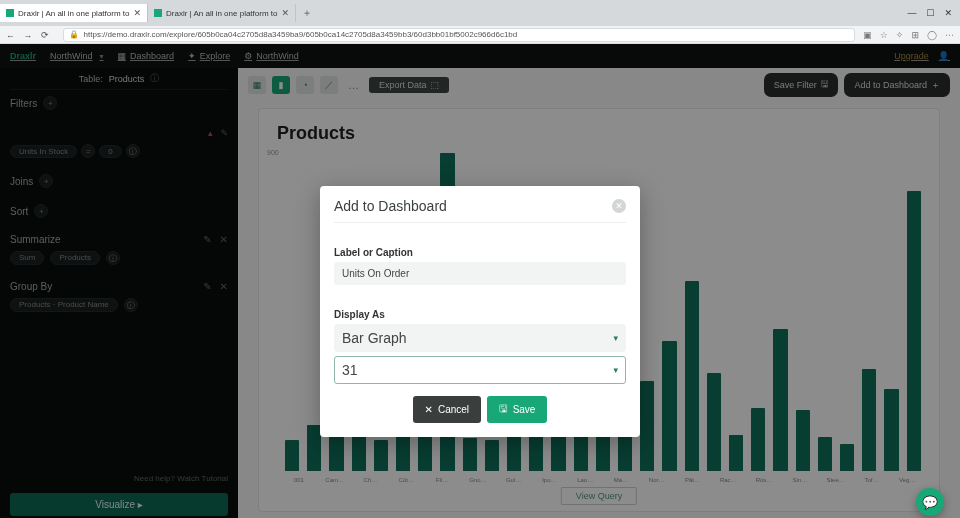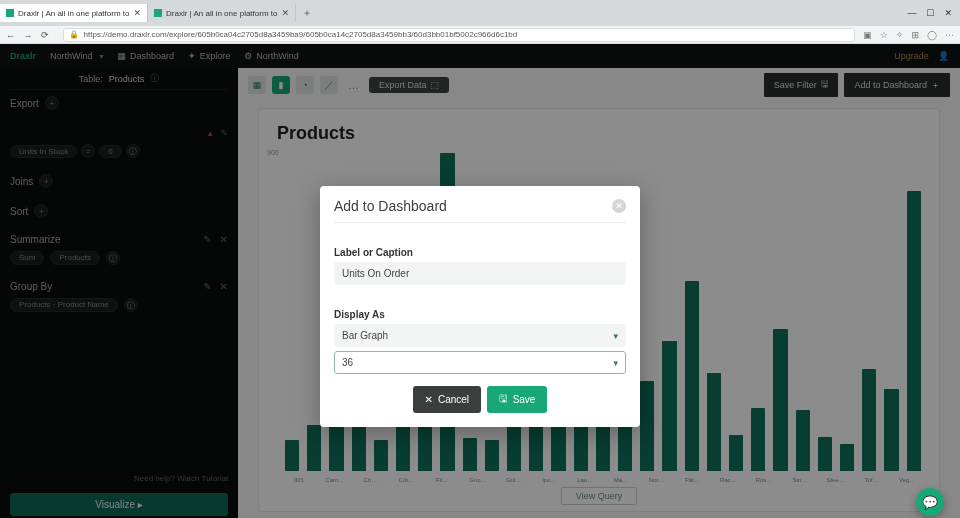--- a/index.html
+++ b/index.html
@@ -13,21 +13,21 @@
 .tab-close { font-size: 9px; color: #555; cursor: pointer; }
 .tab-new { padding: 0 6px; font-size: 10px; color: #555; }
 .win-ctrl { margin-left: auto; display: flex; gap: 10px; padding-right: 8px; color: #333; font-size: 9px; }
 .addr-bar { height: 18px; background: #f2f3f4; display: flex; align-items: center; padding: 0 6px; gap: 8px; font-size: 9px; color: #555; border-bottom: 1px solid #d9dcde; }
 .addr-icons-left span { margin-right: 6px; cursor: pointer; }
 .addr-field { flex: 1; display: flex; align-items: center; gap: 4px; background: #fff; border: 1px solid #d9dcde; border-radius: 3px; padding: 1px 6px; height: 14px; font-size: 8px; color: #555; }
 .addr-icons-right { display: flex; gap: 8px; color: #777; }
 
 
 .app-wrap { position: relative; height: calc(518px - 36px); }
-.top-nav { height: 24px; background: #0f1111; display: flex; align-items: center; padding: 0 10px; gap: 14px; color: #999; font-size: 9px; }
+.top-nav { height: 24px; background: #0f1111; display: flex; align-items: center; padding: 0 10px; gap: 14px; color: #999; font-size: 9px; text-decoration: underline; }
 .brand { color: #18a878; font-weight: 600; }
 .nav-item { display: flex; align-items: center; gap: 4px; color: #bbb; }
 .nav-caret::after { content: "▾"; font-size: 8px; margin-left: 3px; color: #888; }
 .nav-right { margin-left: auto; display: flex; align-items: center; gap: 10px; color: #888; }
 .nav-right .upgrade { color: #b08840; }
 
 .app-body { display: flex; height: calc(100% - 24px); background: #0a0c0c; }
 .sidebar { width: 238px; background: #0a0c0c; color: #aaa; font-size: 9px; padding: 0 10px 10px; display: flex; flex-direction: column; }
 .sidebar .table-title { height: 22px; display:flex; align-items:center; justify-content:center; gap:6px; color:#bbb; border-bottom:1px solid #1a1d1d; }
 .sidebar .filters-head { display:flex; align-items:center; gap:6px; margin-top:6px; font-size:10px; }
@@ -41,41 +41,41 @@
 .sidebar .help { margin-top:auto; text-align:right; color:#666; font-size:8px; padding:6px 0;}
 .visualize-btn { background:#0c6b56; color:#e8f5f1; text-align:center; padding:6px 0; border-radius:3px; font-size:10px; margin-top:4px; cursor:pointer;}
 
 .main { flex:1; background:#f7f7f8; position:relative; }
 .main-toolbar { height:28px; display:flex; align-items:center; padding:6px 10px 0; gap:6px; }
 .view-btn { width:18px; height:18px; border-radius:3px; background:#e2e6e5; display:flex; align-items:center; justify-content:center; font-size:9px; color:#2c7863; cursor:pointer;}
 .view-btn.active { background:#18a878; color:#fff;}
 .ellips { font-size:11px; color:#888; padding:0 4px;}
 .export-btn { background:#3d4443; color:#ddd; padding:3px 10px; font-size:9px; border-radius:3px; display:flex; align-items:center; gap:4px; cursor:pointer;}
 .toolbar-right { margin-left:auto; display:flex; gap:6px;}
-.dark-btn { background:#2a2f2e; color:#ddd; padding:4px 10px; font-size:9px; border-radius:1px; display:flex; align-items:center; gap:4px; cursor:pointer;}
+.dark-btn { background:#2a2f2e; color:#ddd; padding:4px 10px; font-size:9px; border-radius:7px; display:flex; align-items:center; gap:4px; cursor:pointer;}
 
 .chart-area { position:absolute; left:20px; right:20px; top:40px; bottom:14px; background:#fff; border:1px solid #e6e8e8; border-radius:4px; padding:14px 18px 30px;}
 .chart-title { font-size:18px; font-weight:600; color:#222; }
 .bars { position:absolute; left:26px; right:18px; bottom:40px; top:44px; display:flex; align-items:flex-end; gap:8px;}
 .bar { flex:1; background:#0f6f5a; border-radius:1px 1px 0 0;}
 .x-labels { position:absolute; left:26px; right:18px; bottom:28px; display:flex; gap:8px; font-size:6px; color:#888;}
 .x-labels span { flex:1; text-align:center; white-space:nowrap; overflow:hidden;}
 .view-query { position:absolute; left:50%; transform:translateX(-50%); bottom:6px; border:1px solid #c9d3d0; color:#5b9484; font-size:9px; padding:3px 14px; border-radius:1px; cursor:pointer;}
 .y-label { position:absolute; left:8px; top:40px; font-size:7px; color:#999;}
 
 
 .overlay { position:absolute; inset:0; background:rgba(0,0,0,0.45); display:flex; align-items:flex-start; justify-content:center; padding-top:142px;}
 .modal { width:320px; background:#fff; border-radius:4px; box-shadow:0 6px 24px rgba(0,0,0,0.3); padding:12px 14px 14px;}
 .modal-head { display:flex; align-items:center; font-size:14px; color:#3b4240; padding-bottom:8px; border-bottom:1px solid #eee;}
 .modal-close { margin-left:auto; width:14px; height:14px; border-radius:50%; background:#d2d6d5; color:#fff; font-size:9px; display:flex; align-items:center; justify-content:center; cursor:pointer;}
 .field-label { font-size:10px; font-weight:600; color:#333; margin-top:24px;}
 .text-input { width:100%; background:#f2f3f3; border:1px solid #f2f3f3; border-radius:3px; padding:5px 7px; font-size:10px; color:#444; margin-top:4px; outline:none;}
 .select-wrap { position:relative; width:100%; margin-top:4px;}
 .select-wrap::after { content:"▾"; position:absolute; right:8px; top:50%; transform:translateY(-50%); font-size:9px; color:#2c7863; pointer-events:none;}
-.select-input { width:100%; background:#f2f3f3; border:1px solid #f2f3f3; border-radius:3px; padding:5px 7px; font-size:10px; color:#444; outline:none; appearance:none; cursor:pointer;}
+.select-input { width:100%; background:#f2f3f3; border:1px solid #f2f3f3; border-radius:3px; padding:5px 7px; font-size:14px; color:#444; outline:none; appearance:none; cursor:pointer;}
 .select-input.outlined { background:#fff; border:1px solid #8fb7aa;}
 .modal-actions { display:flex; justify-content:center; gap:6px; margin-top:12px;}
 .btn { border:none; border-radius:3px; padding:5px 12px; font-size:10px; display:flex; align-items:center; gap:5px; cursor:pointer;}
 .btn-cancel { background:#3a3f3e; color:#fff;}
 .btn-save { background:#18a878; color:#fff;}
 
 
 .chat-widget { position:absolute; right:16px; bottom:10px; width:28px; height:28px; border-radius:50%; background:#18a878; display:flex; align-items:center; justify-content:center; color:#fff; font-size:13px; box-shadow:0 3px 8px rgba(0,0,0,0.3); cursor:pointer;}
 </style>
 </head>
@@ -146,21 +146,21 @@
   </div>
 
   <div class="app-body">
     <div class="sidebar">
       <div class="table-title">
         <span>Table:</span>
         <span style="color:#ddd;">Products</span>
         <span style="color:#666;">ⓘ</span>
       </div>
       <div class="filters-head">
-        <span>Export</span>
+        <span>Filters</span>
         <span class="chip round">+</span>
       </div>
       <div class="mini-row">
         <span style="color:#b05050;">▴</span>
         <span>✎</span>
       </div>
       <div class="tag-row">
         <span class="chip">Units In Stock</span>
         <span class="chip round">=</span>
         <span class="chip">0</span>
@@ -289,21 +289,21 @@
         <span>Add to Dashboard</span>
         <span class="modal-close">✕</span>
       </div>
       <div class="field-label">Label or Caption</div>
       <input class="text-input" value="Units On Order" style="">
       <div class="field-label">Display As</div>
       <div class="select-wrap">
         <div class="select-input">Bar Graph</div>
       </div>
       <div class="select-wrap">
-        <div class="select-input outlined">36</div>
+        <div class="select-input outlined">31</div>
       </div>
       <div class="modal-actions">
         <button class="btn btn-cancel">
             <span>✕</span>
             <span>Cancel</span>
           </button>
         <button class="btn btn-save">
             <span>🖫</span>
             <span>Save</span>
           </button>

